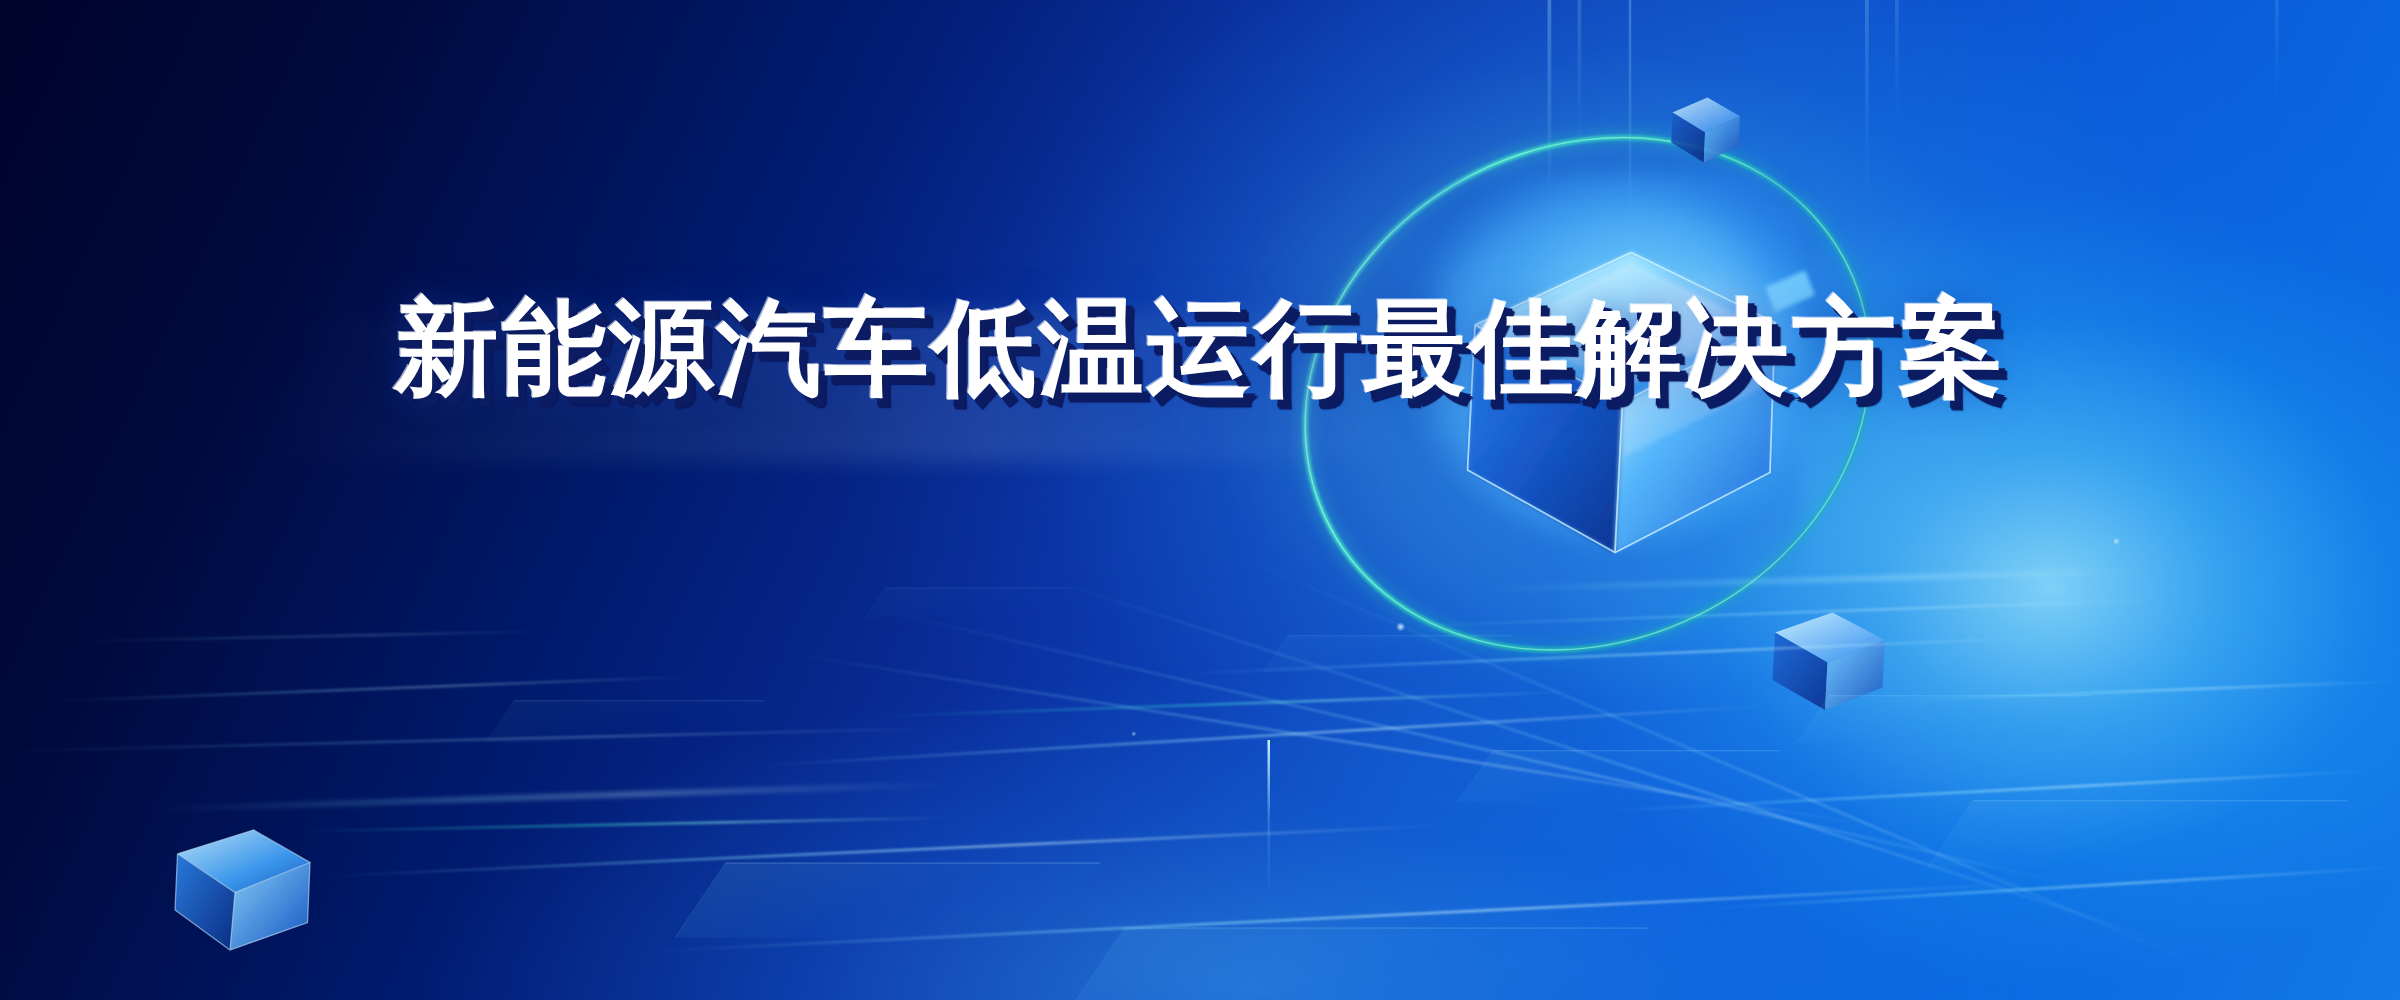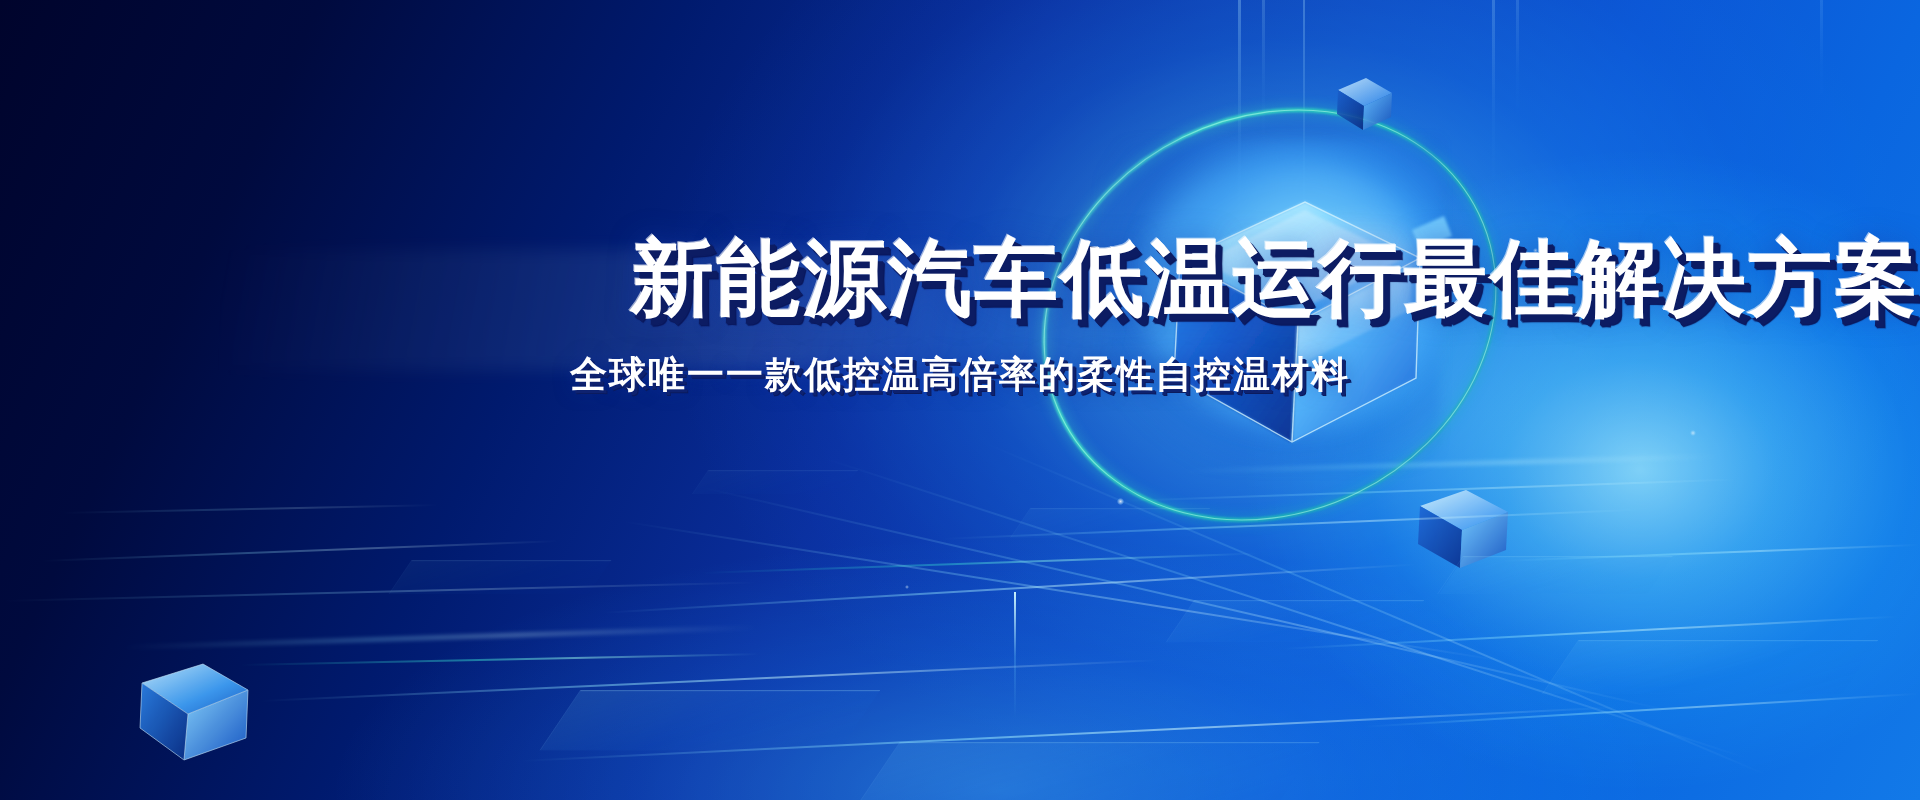--- a/index.html
+++ b/index.html
@@ -117,21 +117,20 @@
     color:#ffffff;
     letter-spacing:2px;
     font-family:"DejaVu Sans","Liberation Sans",sans-serif;
     text-shadow:
        5px 6px 0 #0c1c63,
        6px 7px 0 #0c1c63,
        7px 8px 1px #09165a,
       -1px -1px 0 rgba(255,255,255,0.6),
        0 0 26px rgba(20,60,170,0.55);
     white-space:nowrap;
-    text-align:right;
   }
   #hero-subtitle {
     margin-top:30px;
     font-size:37px;
     font-weight:700;
     color:#ffffff;
     letter-spacing:2px;
     font-family:"DejaVu Sans","Liberation Sans",sans-serif;
     text-shadow:
        3px 3px 0 #0e2270,
@@ -360,16 +359,15 @@
 
   <div class="spark" style="left:1117px;top:498px;width:7px;height:7px;opacity:.85;"></div>
   <div class="spark" style="left:1533px;top:248px;width:5px;height:5px;opacity:.7;"></div>
   <div class="spark" style="left:1690px;top:430px;width:6px;height:6px;opacity:.6;"></div>
   <div class="spark" style="left:905px;top:585px;width:4px;height:4px;opacity:.55;"></div>
 
   <div id="text-sheen"></div>
 
   <div id="text-block">
     <div id="hero-title">新能源汽车低温运行最佳解决方案</div>
-    <div id="hero-subtitle">全球唯一一款低控温高倍率的柔性自控温材料</div>
   </div>
 
 </div>
 
 </body></html>

